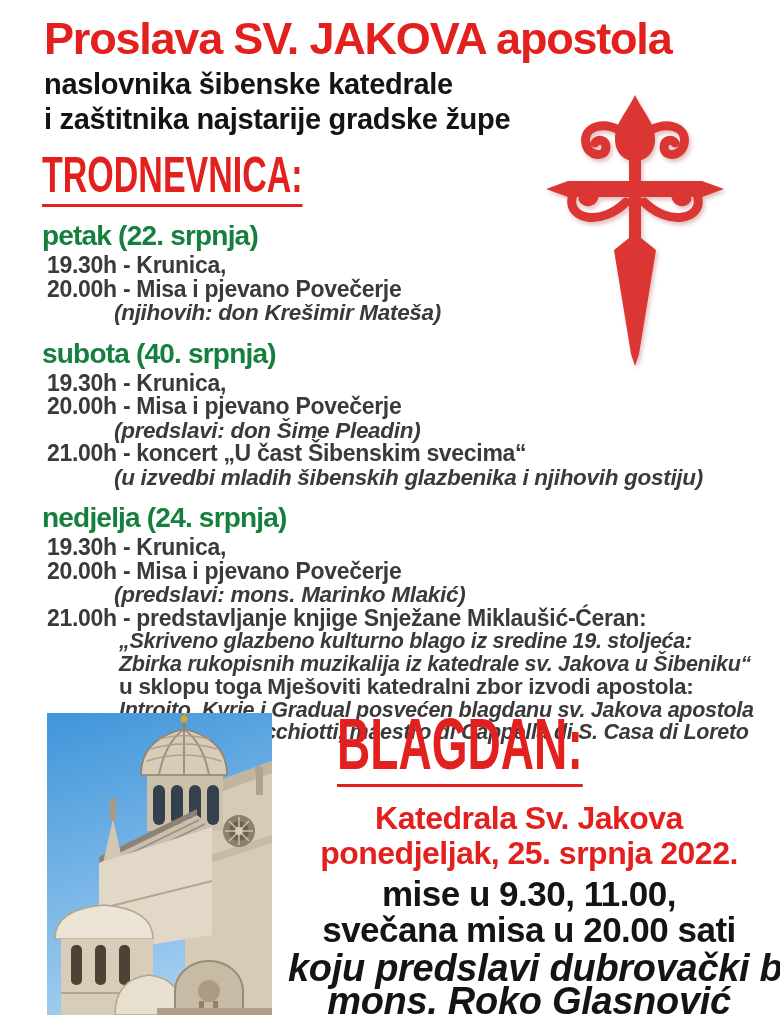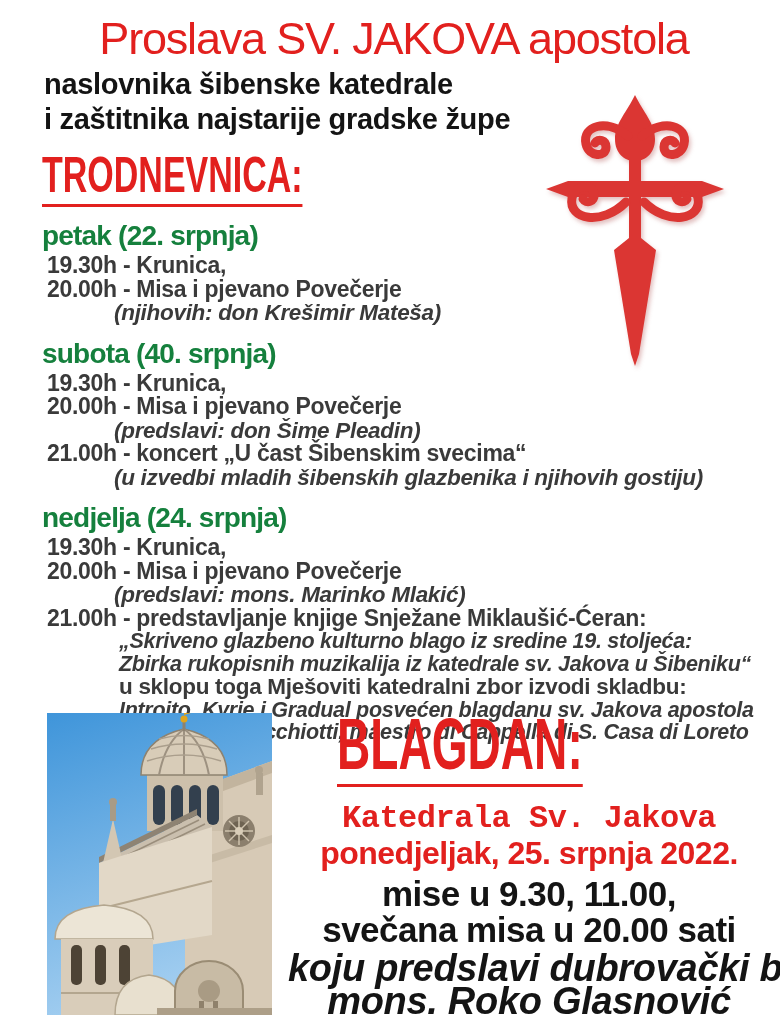--- a/index.html
+++ b/index.html
@@ -2,22 +2,22 @@
 <html><head>
 <meta charset="utf-8">
 <style>
   * { margin:0; padding:0; box-sizing:border-box; }
   html,body { width:780px; height:1024px; background:#ffffff; overflow:hidden;
               font-family:"Liberation Sans","DejaVu Sans",sans-serif; }
   .poster { position:relative; width:780px; height:1024px; background:#fff; }
 
   
   .header { position:absolute; left:44px; top:14px; width:700px; }
-  .title { font-size:45px; line-height:50px; font-weight:normal; color:#e2201e;
-           letter-spacing:-1.2px; white-space:nowrap;text-align:center; }
+  .title { font-size:45px; line-height:50px; font-weight:bold; color:#e2201e;
+           letter-spacing:-1.2px; white-space:nowrap; }
   .subtitle { margin-top:5px; font-size:29px; line-height:30px; font-weight:bold;
               color:#141414; letter-spacing:-0.3px; }
 
   
   .cross { position:absolute; left:540px; top:92px; width:190px; height:285px;
            filter:drop-shadow(2px 3px 2px rgba(150,30,30,0.28)); }
 
   
   .trodnevnica { position:absolute; left:42px; top:150px; width:690px; }
   .big-head { display:inline-block; font-weight:bold; color:#e2201e;
@@ -33,21 +33,21 @@
   .ln.note    { font-style:italic; padding-left:72px; font-size:22.5px; }
   .ln.book    { font-style:italic; padding-left:77px; font-size:21.5px; line-height:22.5px; }
   .ln.boldind { padding-left:77px; font-size:22.5px; }
 
   
   .photo { position:absolute; left:47px; top:713px; width:225px; height:302px; }
   .blagdan { position:absolute; left:288px; top:712px; width:482px;text-align:center; }
   .blag-head { font-size:72px; line-height:64px; padding-bottom:8px;
                transform:scaleX(0.64); }
   .venue { margin-top:14px; font-size:32px; line-height:35px; font-weight:bold;
-           color:#e2201e; letter-spacing:-0.5px; white-space:nowrap;font-family:Liberation Mono, monospace; }
+           color:#e2201e; letter-spacing:-0.5px; white-space:nowrap; }
   .bdate { font-size:32px; line-height:35px; font-weight:bold; color:#e2201e;
            letter-spacing:-0.5px; white-space:nowrap; }
   .mass  { font-size:35px; line-height:36px; font-weight:bold; color:#141414;
            letter-spacing:-0.5px; white-space:nowrap; }
   .mass.first { margin-top:5px; }
   .celeb { font-size:38px; line-height:33px; font-weight:bold; font-style:italic;
            color:#141414; letter-spacing:-0.3px; white-space:nowrap; }
   .celeb.first { margin-top:4px; }
 </style>
 </head>
@@ -96,21 +96,21 @@
     </section>
 
     <section class="day">
       <div class="day-title">nedjelja (24. srpnja)</div>
       <div class="ln time">19.30h - Krunica,</div>
       <div class="ln time">20.00h - Misa i pjevano Povečerje</div>
       <div class="ln note">(predslavi: mons. Marinko Mlakić)</div>
       <div class="ln time">21.00h - predstavljanje knjige Snježane Miklaušić-Ćeran:</div>
       <div class="ln book">„Skriveno glazbeno kulturno blago iz sredine 19. stoljeća:</div>
       <div class="ln book">Zbirka rukopisnih muzikalija iz katedrale sv. Jakova u Šibeniku“</div>
-      <div class="ln boldind">u sklopu toga  Mješoviti katedralni zbor izvodi skladbu:</div>
+      <div class="ln boldind">u sklopu toga  Mješoviti katedralni zbor izvodi apostola:</div>
       <div class="ln book">Introito, Kyrie i Gradual posvećen blagdanu sv. Jakova apostola</div>
       <div class="ln book">autor: Luigi Vecchiotti, maestro di Cappella di S. Casa di Loreto</div>
     </section>
   </div>
 
   <svg class="photo" viewBox="0 0 225 302" aria-hidden="true">
     <defs>
       <linearGradient id="sky" x1="0" y1="0" x2="0.25" y2="1">
         <stop offset="0" stop-color="#3f95da"></stop>
         <stop offset="1" stop-color="#a3cef0"></stop>

